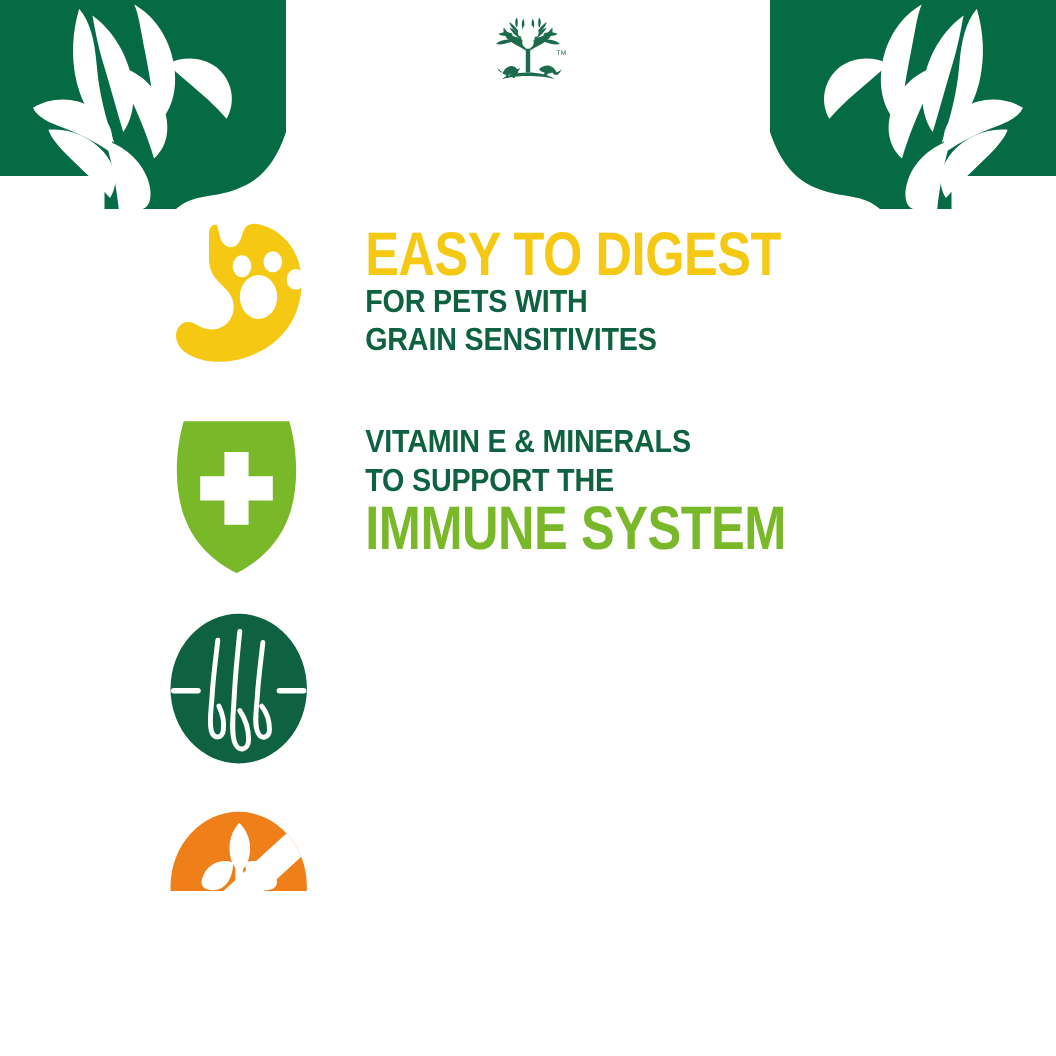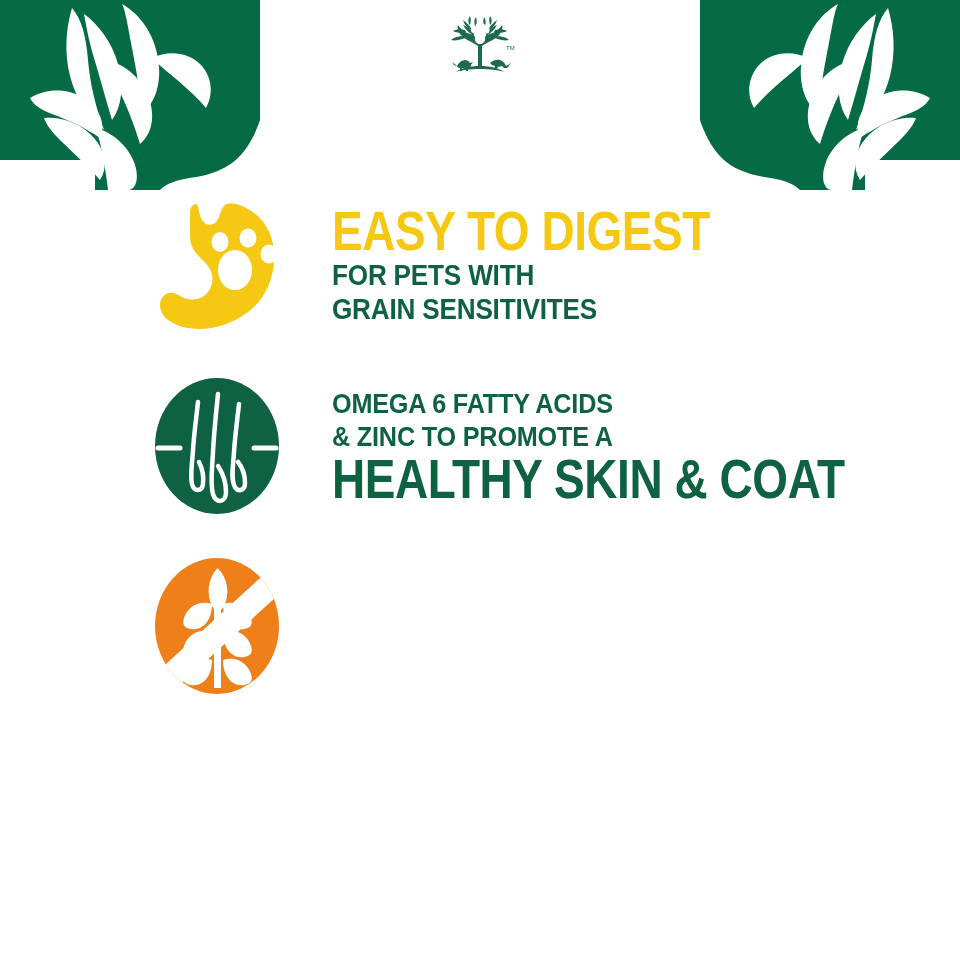--- a/index.html
+++ b/index.html
@@ -196,40 +196,48 @@
           </g>
         </svg>
       </div>
       <div class="feature-text">
         <p class="headline c-yellow">EASY TO DIGEST</p>
         <p class="subline c-darkgreen">FOR PETS WITH</p>
         <p class="subline c-darkgreen">GRAIN SENSITIVITES</p>
       </div>
     </div>
 
+    <div class="feature-row">
+      <div class="feature-icon">
+        <svg width="150" height="150" viewBox="0 0 150 150" xmlns="http://www.w3.org/2000/svg" aria-hidden="true">
+          <path fill="#79B828" d="M17,12 L113,12 C121,40 122,74 112,100 C103,124 85,140 65,150 C45,140 27,124 18,100 C8,74 9,40 17,12 Z"></path>
+          <path fill="#ffffff" d="M54,40 L76,40 L76,62 L98,62 L98,84 L76,84 L76,106 L54,106 L54,84 L32,84 L32,62 L54,62 Z"></path>
+        </svg>
+      </div>
+      <div class="feature-text">
+        <p class="subline c-darkgreen">VITAMIN E &amp; MINERALS</p>
+        <p class="subline c-darkgreen">TO SUPPORT THE</p>
+        <p class="headline c-lightgreen">IMMUNE SYSTEM</p>
+      </div>
+    </div>
 
     <div class="feature-row">
       <div class="feature-icon">
         <svg width="150" height="140" viewBox="0 0 150 140" xmlns="http://www.w3.org/2000/svg" aria-hidden="true">
           <ellipse cx="67" cy="70" rx="62" ry="68" fill="#0E6242"></ellipse>
           <g fill="none" stroke="#ffffff" stroke-width="5" stroke-linecap="round">
             <path d="M8,72 L30,72"></path>
             <path d="M104,72 L126,72"></path>
           </g>
           <g fill="none" stroke="#ffffff" stroke-width="4.5" stroke-linejoin="round" stroke-linecap="round">
             <path d="M48,26 C46,44 44,58 43,74 C42,90 40,100 42,108 C44,116 52,116 53,108 C54,100 52,92 49,86"></path>
             <path d="M68,18 C66,38 64,56 63,76 C62,96 60,108 63,118 C66,128 76,127 76,116 C76,106 72,96 68,90"></path>
             <path d="M89,28 C87,46 85,60 84,76 C83,92 81,101 84,109 C87,117 95,115 95,107 C95,99 92,91 88,86"></path>
           </g>
         </svg>
-      </div>
-      <div class="feature-text">
-        <p class="subline tight c-darkgreen">OMEGA 6 FATTY ACIDS</p>
-        <p class="subline tight c-darkgreen">&amp; ZINC TO PROMOTE A</p>
-        <p class="headline c-darkgreen">HEALTHY SKIN &amp; COAT</p>
       </div>
     </div>
 
     <div class="feature-row">
       <div class="feature-icon">
         <svg width="150" height="140" viewBox="0 0 150 140" xmlns="http://www.w3.org/2000/svg" aria-hidden="true">
           <defs>
             <clipPath id="wheatClip">
               <ellipse cx="67" cy="70" rx="62" ry="68"></ellipse>
             </clipPath>

